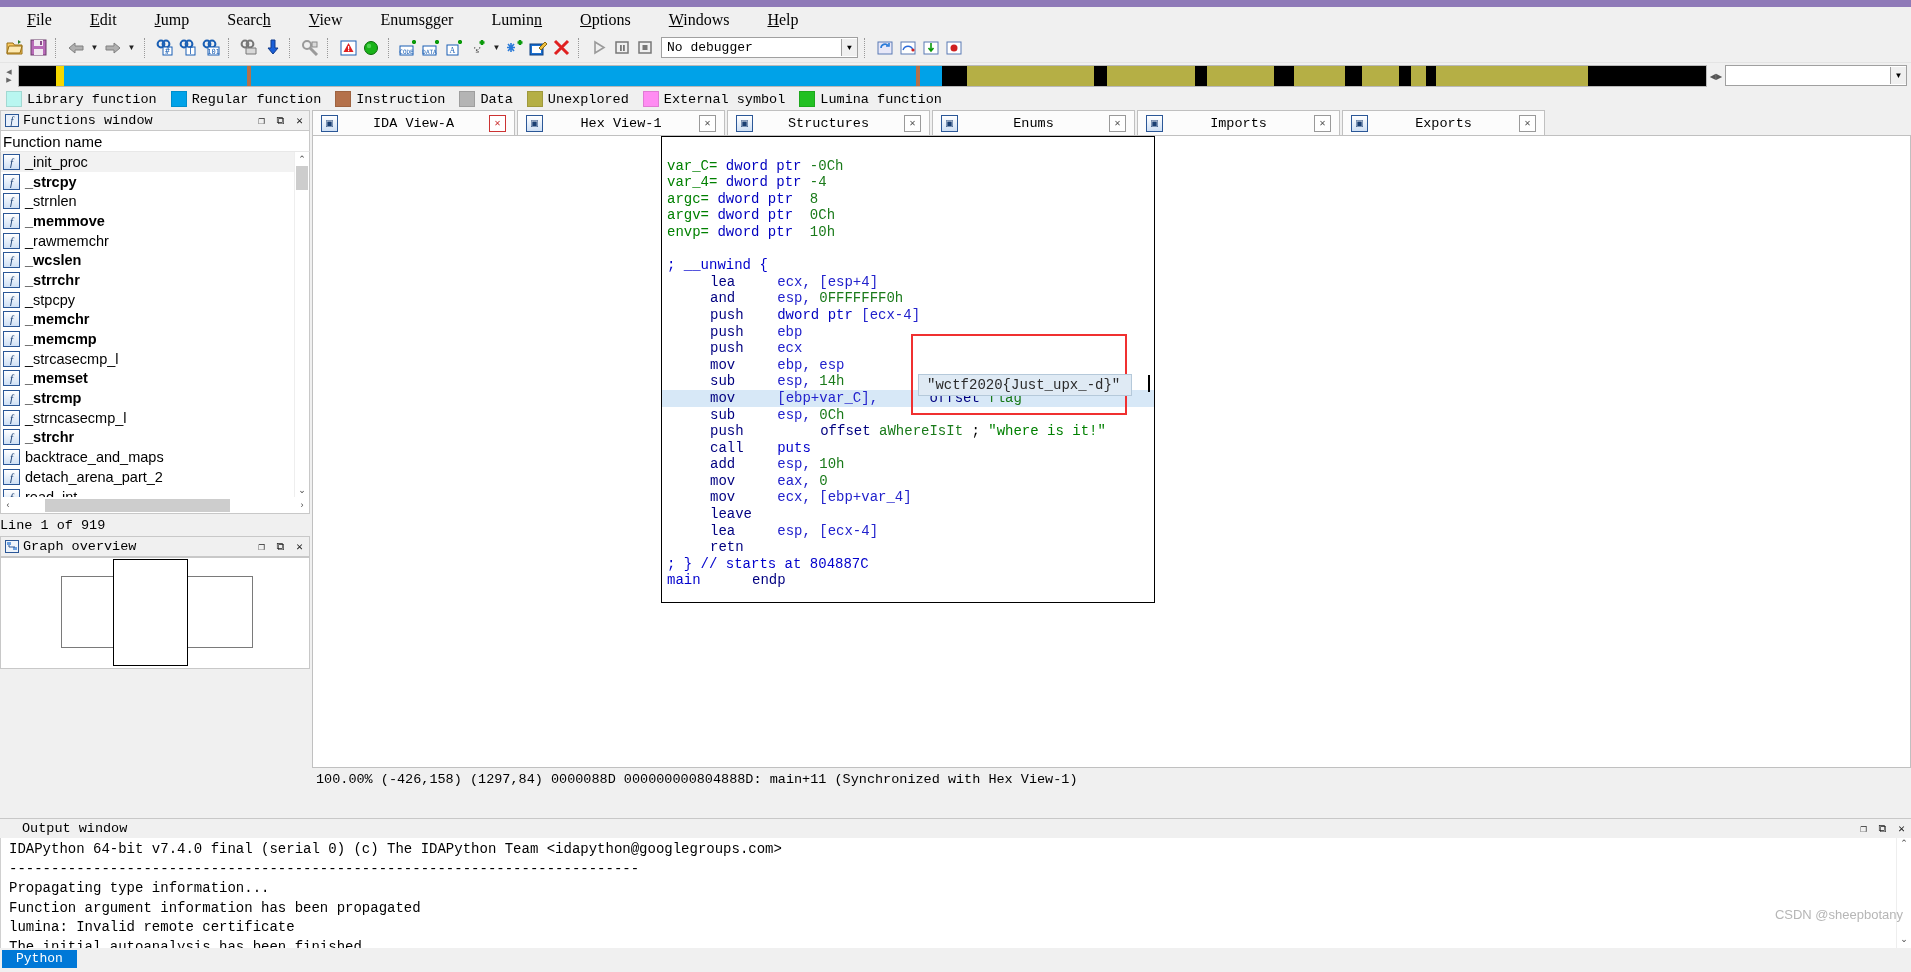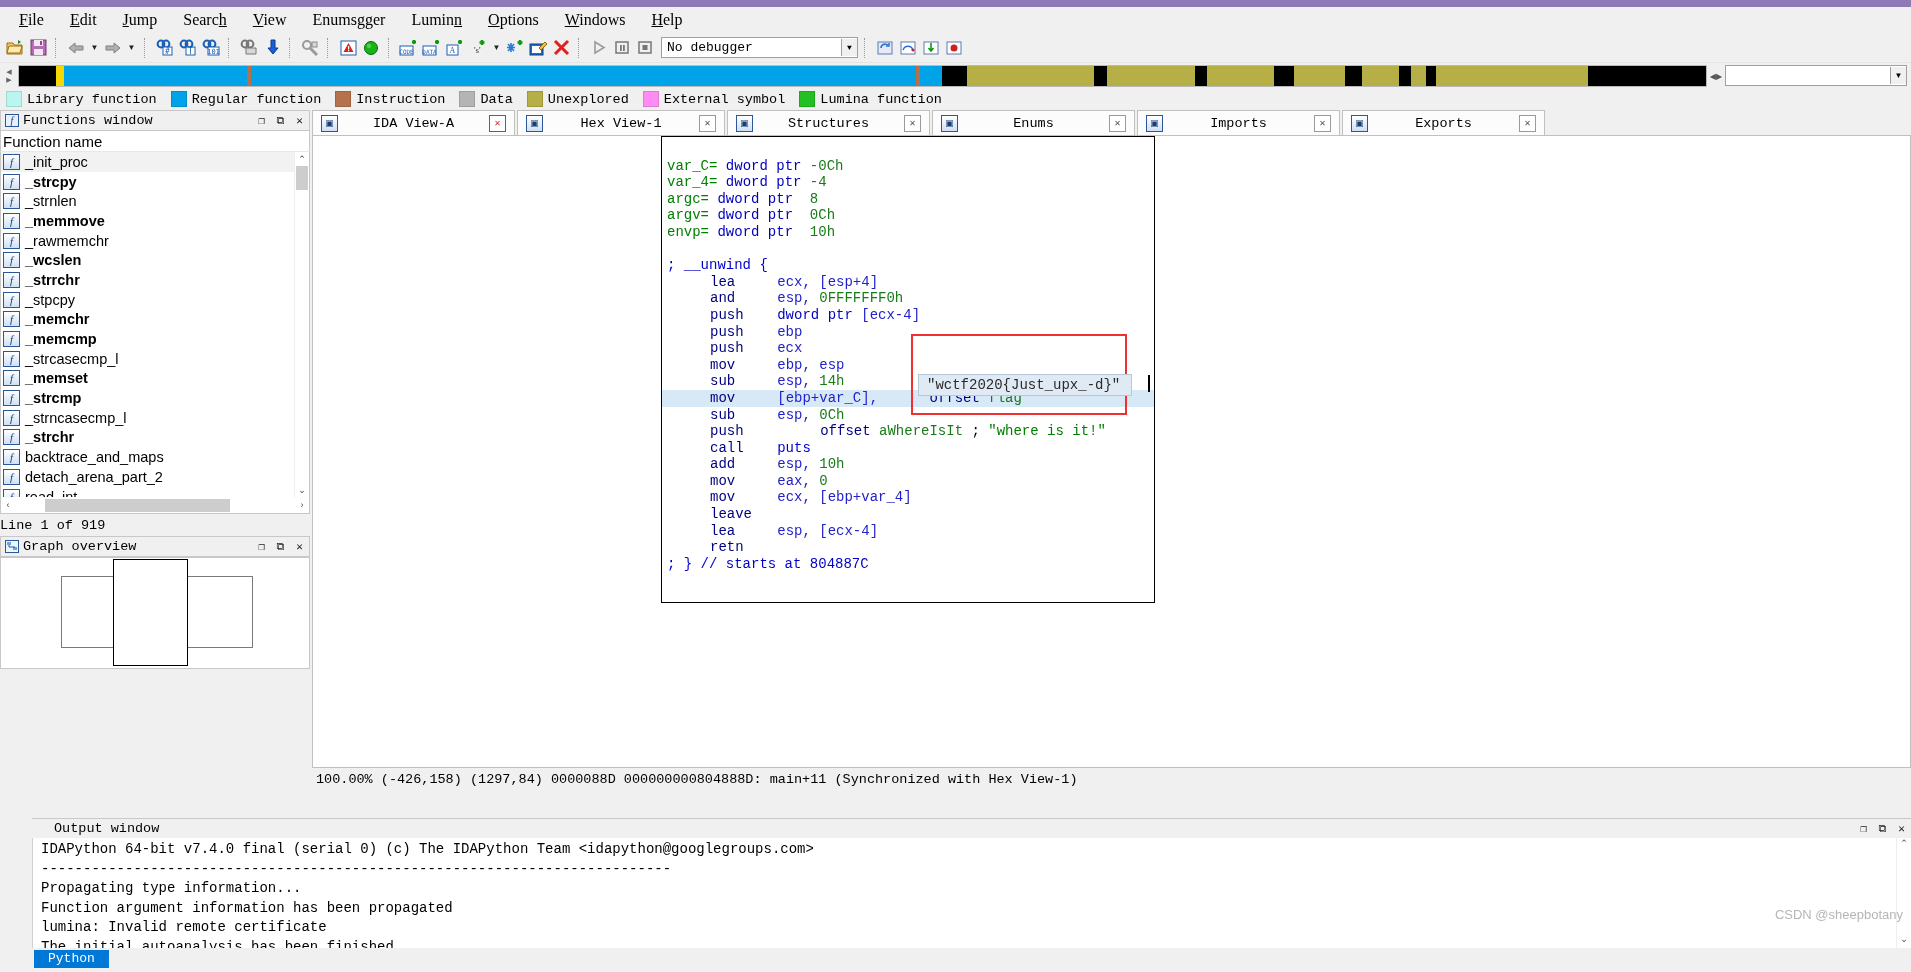--- a/index.html
+++ b/index.html
@@ -3,21 +3,21 @@
 <meta charset="utf-8">
 <style>
   html,body{margin:0;padding:0;background:#f0f0f0;}
   body{width:1911px;height:972px;overflow:hidden;font-family:"Liberation Sans",sans-serif;font-size:15px;color:#000;}
   .app{position:relative;width:1911px;height:972px;background:#f0f0f0;}
 
   
   .titlestrip{height:7px;background:#8f7ab8;}
 
   
-  .menubar{height:26px;background:#f0f0f0;display:flex;align-items:center;padding-left:6px;}
+  .menubar{height:26px;background:#f0f0f0;display:flex;align-items:center;padding-left:14px;gap:12px;}
   .menuitem{padding:3px 13px;font-size:16px;font-family:"Liberation Serif",serif;color:#000;cursor:default;white-space:nowrap;}
   .menuitem u{text-decoration:underline;}
 
   
   .toolbar{height:29px;background:#f0f0f0;display:flex;align-items:center;padding-left:4px;gap:1px;border-bottom:1px solid #e4e4e4;}
   .tbsep{width:3px;height:20px;margin:0 5px;border-left:1px dotted #999;}
   .tbbtn{width:22px;height:22px;display:flex;align-items:center;justify-content:center;position:relative;}
   .tbarrow{width:13px;height:22px;display:flex;align-items:center;justify-content:center;font-size:8px;color:#222;}
   .dbgsel{height:19px;width:190px;margin-left:4px;border:1px solid #a0a0a0;background:#fff;
           font-family:"Liberation Mono",monospace;font-size:13px;display:flex;align-items:center;
@@ -102,21 +102,21 @@
   .hl{background:#d7e8f7;}
   .redbox{position:absolute;border:2px solid #f03030;}
   .tooltip{position:absolute;background:#dfeaf4;border:1px solid #b5c9da;font-family:"Liberation Mono",monospace;
            font-size:14px;color:#2a2a2a;padding:2px 8px;}
   .caret{position:absolute;width:2px;background:#000;}
 
   .statusline{position:absolute;left:0;bottom:0;right:0;height:22px;display:flex;align-items:center;
               font-family:"Liberation Mono",monospace;font-size:13.5px;padding-left:4px;background:#f0f0f0;}
 
   
-  .outwin{position:absolute;left:0;top:818px;right:0;height:154px;margin-left:32px;}
+  .outwin{position:absolute;left:0;top:818px;right:0;height:154px;}
   .outtitle{height:19px;background:#f0f0f0;border-top:1px solid #c8c8c8;display:flex;align-items:center;
     font-family:"Liberation Mono",monospace;font-size:13.5px;padding-left:3px;}
   .outbody{height:110px;background:#fff;position:relative;overflow:hidden;border-left:1px solid #d0d0d0;}
   .outline{font-family:"Liberation Mono",monospace;font-size:14px;line-height:19.5px;white-space:pre;padding-left:8px;}
   .outscroll{position:absolute;right:0;top:0;bottom:0;width:14px;background:#fff;border-left:1px solid #eee;}
   .pybar{height:20px;background:#f0f0f0;display:flex;align-items:flex-end;padding-left:2px;}
   .pytab{background:#0078d7;color:#fff;font-family:"Liberation Mono",monospace;font-size:13px;padding:1px 14px 2px 14px;}
   .watermark{position:absolute;right:8px;bottom:26px;font-size:13px;color:#b6b6b6;font-family:"Liberation Sans",sans-serif;}
 
   
@@ -579,20 +579,21 @@
                 <div class="codeline"><span class="c-mn">sub</span><span class="c-plain">     </span><span class="c-reg">esp, </span><span class="c-num">0Ch</span></div>
                 <div class="codeline"><span class="c-mn">push</span><span class="c-plain">    </span><span class="c-mn">offset </span><span class="c-num">aWhereIsIt</span><span class="c-plain"> ; </span><span class="c-cmt">"where is it!"</span></div>
                 <div class="codeline"><span class="c-mn">call</span><span class="c-plain">    </span><span class="c-nm">puts</span></div>
                 <div class="codeline"><span class="c-mn">add</span><span class="c-plain">     </span><span class="c-reg">esp, </span><span class="c-num">10h</span></div>
                 <div class="codeline"><span class="c-mn">mov</span><span class="c-plain">     </span><span class="c-reg">eax, </span><span class="c-num">0</span></div>
                 <div class="codeline"><span class="c-mn">mov</span><span class="c-plain">     </span><span class="c-reg">ecx, [ebp+var_4]</span></div>
                 <div class="codeline"><span class="c-mn">leave</span></div>
                 <div class="codeline"><span class="c-mn">lea</span><span class="c-plain">     </span><span class="c-reg">esp, [ecx-4]</span></div>
                 <div class="codeline"><span class="c-mn">retn</span></div>
                 <div class="codeline"><span class="c-nm">; } // starts at 804887C</span></div>
+                <div class="codeline"><span class="c-nm">main</span><span class="c-plain"> </span><span class="c-mn">endp</span></div>
               </div>
           </div>
           <div class="redbox" style="left:598px;top:198px;width:212px;height:77px;"></div>
           <div class="tooltip" style="left:605px;top:238px;width:196px;">"wctf2020{Just_upx_-d}"</div>
           <div class="caret" style="left:835px;top:239px;height:17px;"></div>
         </div>
       </div>
 
       <div class="statusline">
         <span>100.00%  (-426,158)  (1297,84) 0000088D 000000000804888D: main+11 (Synchronized with Hex View-1)</span>

